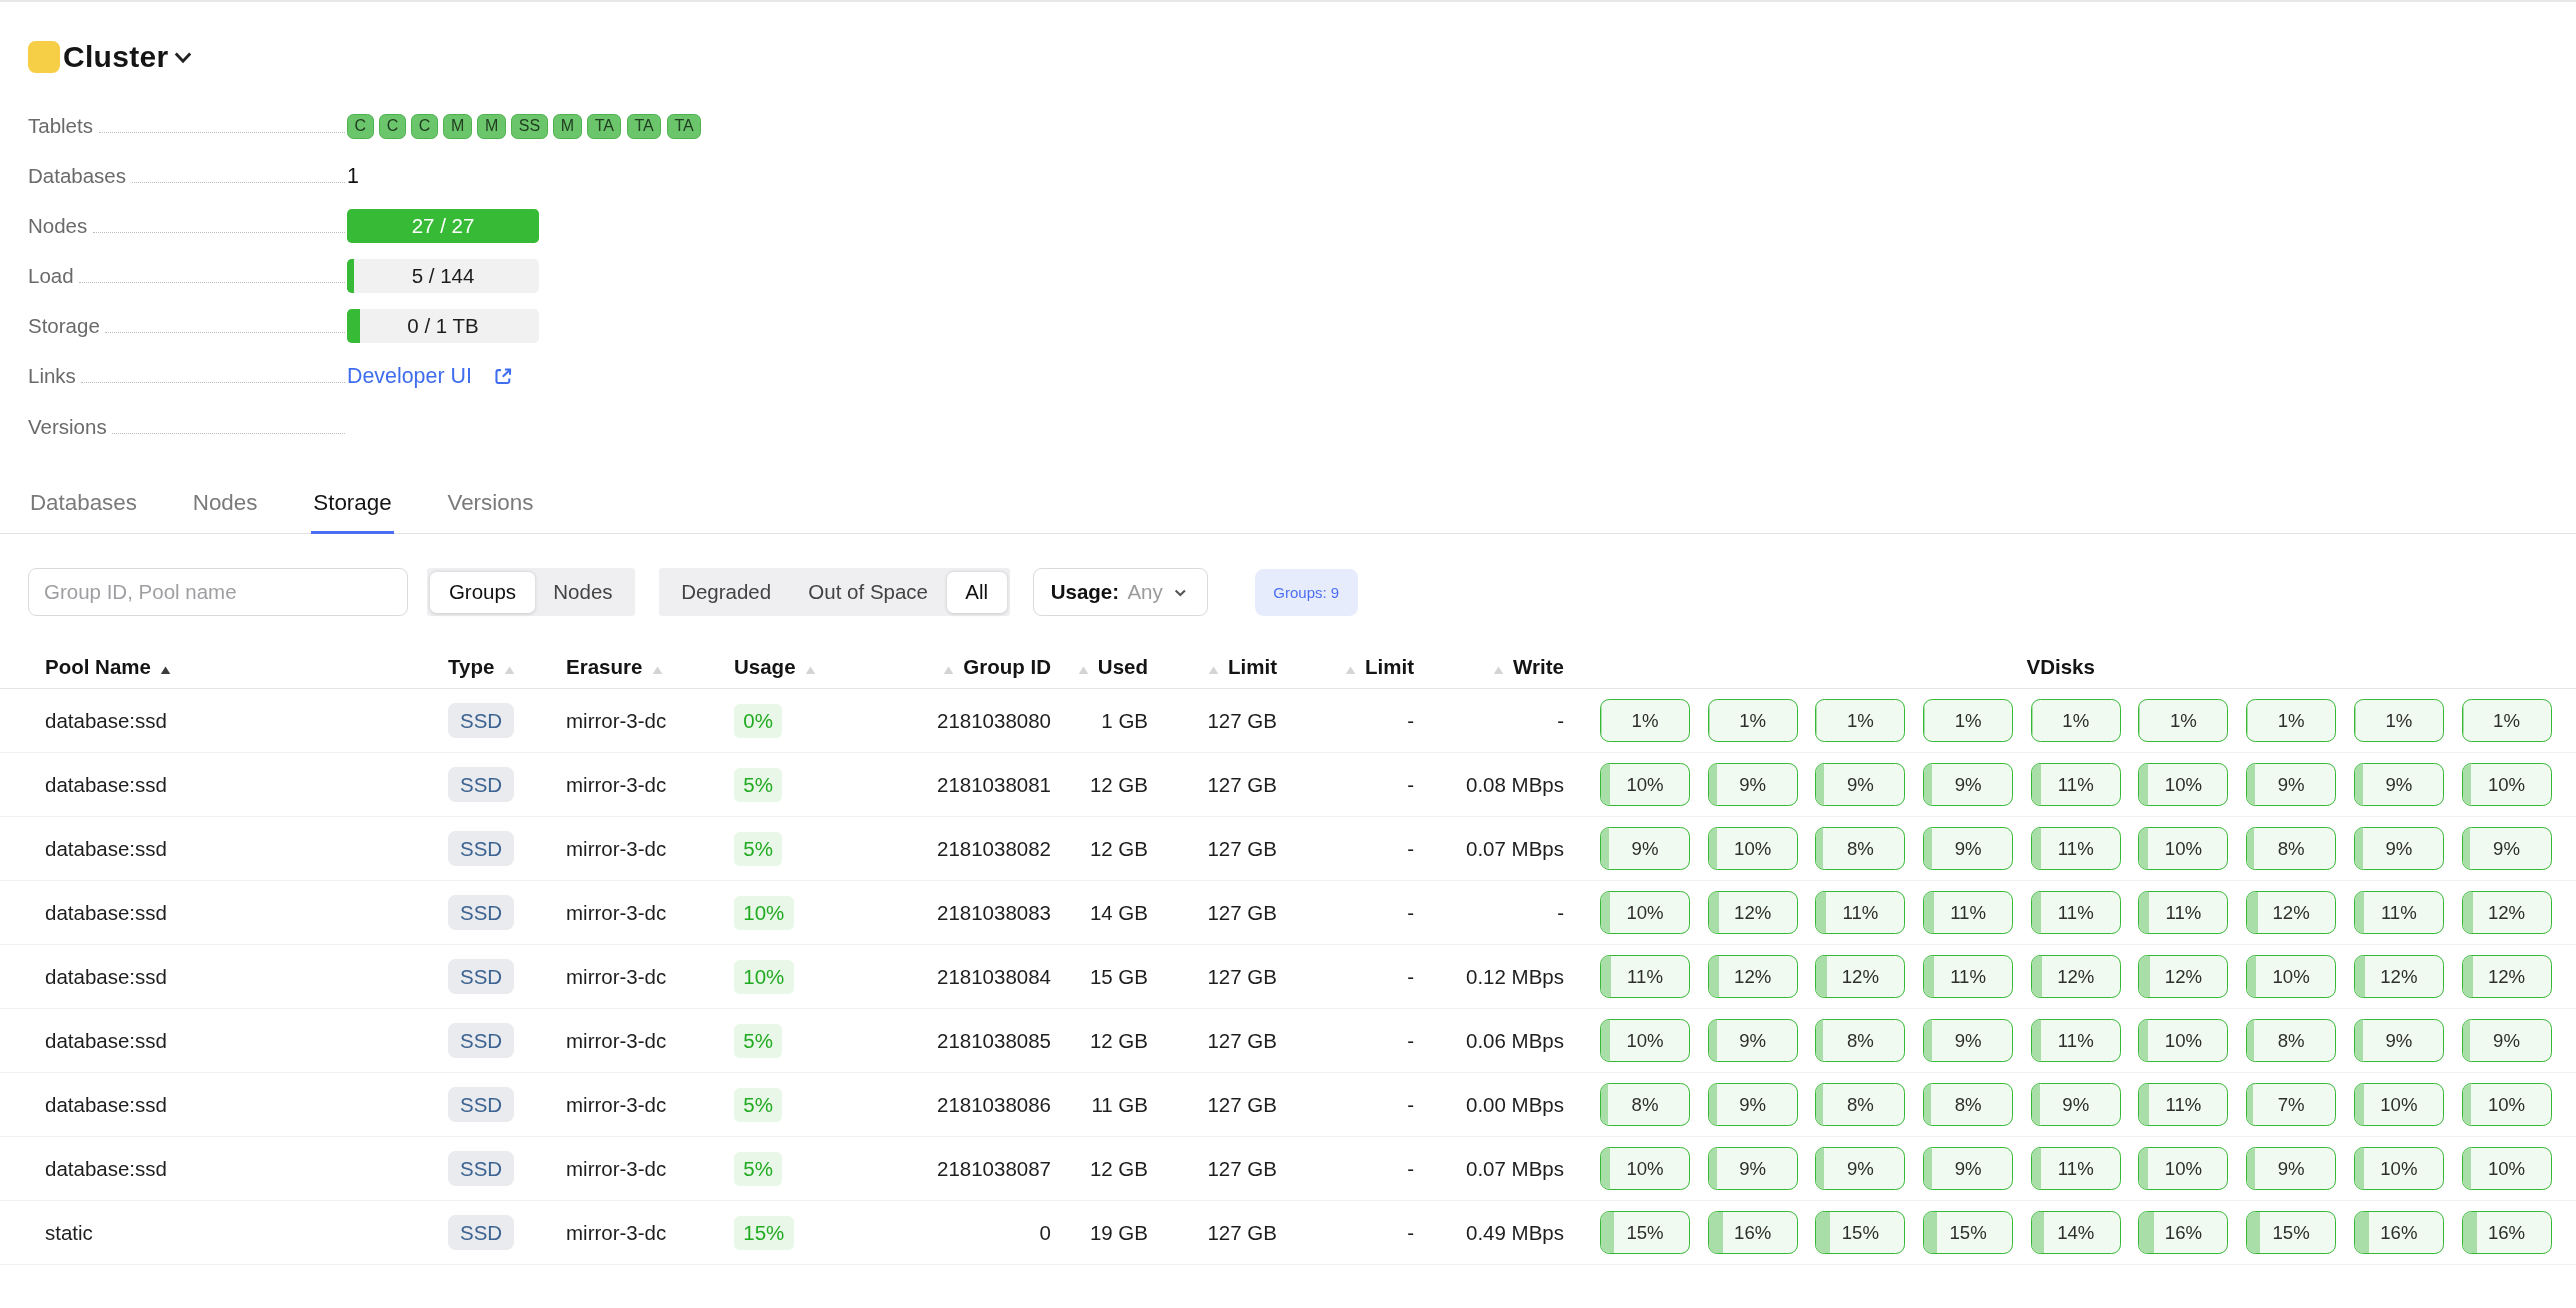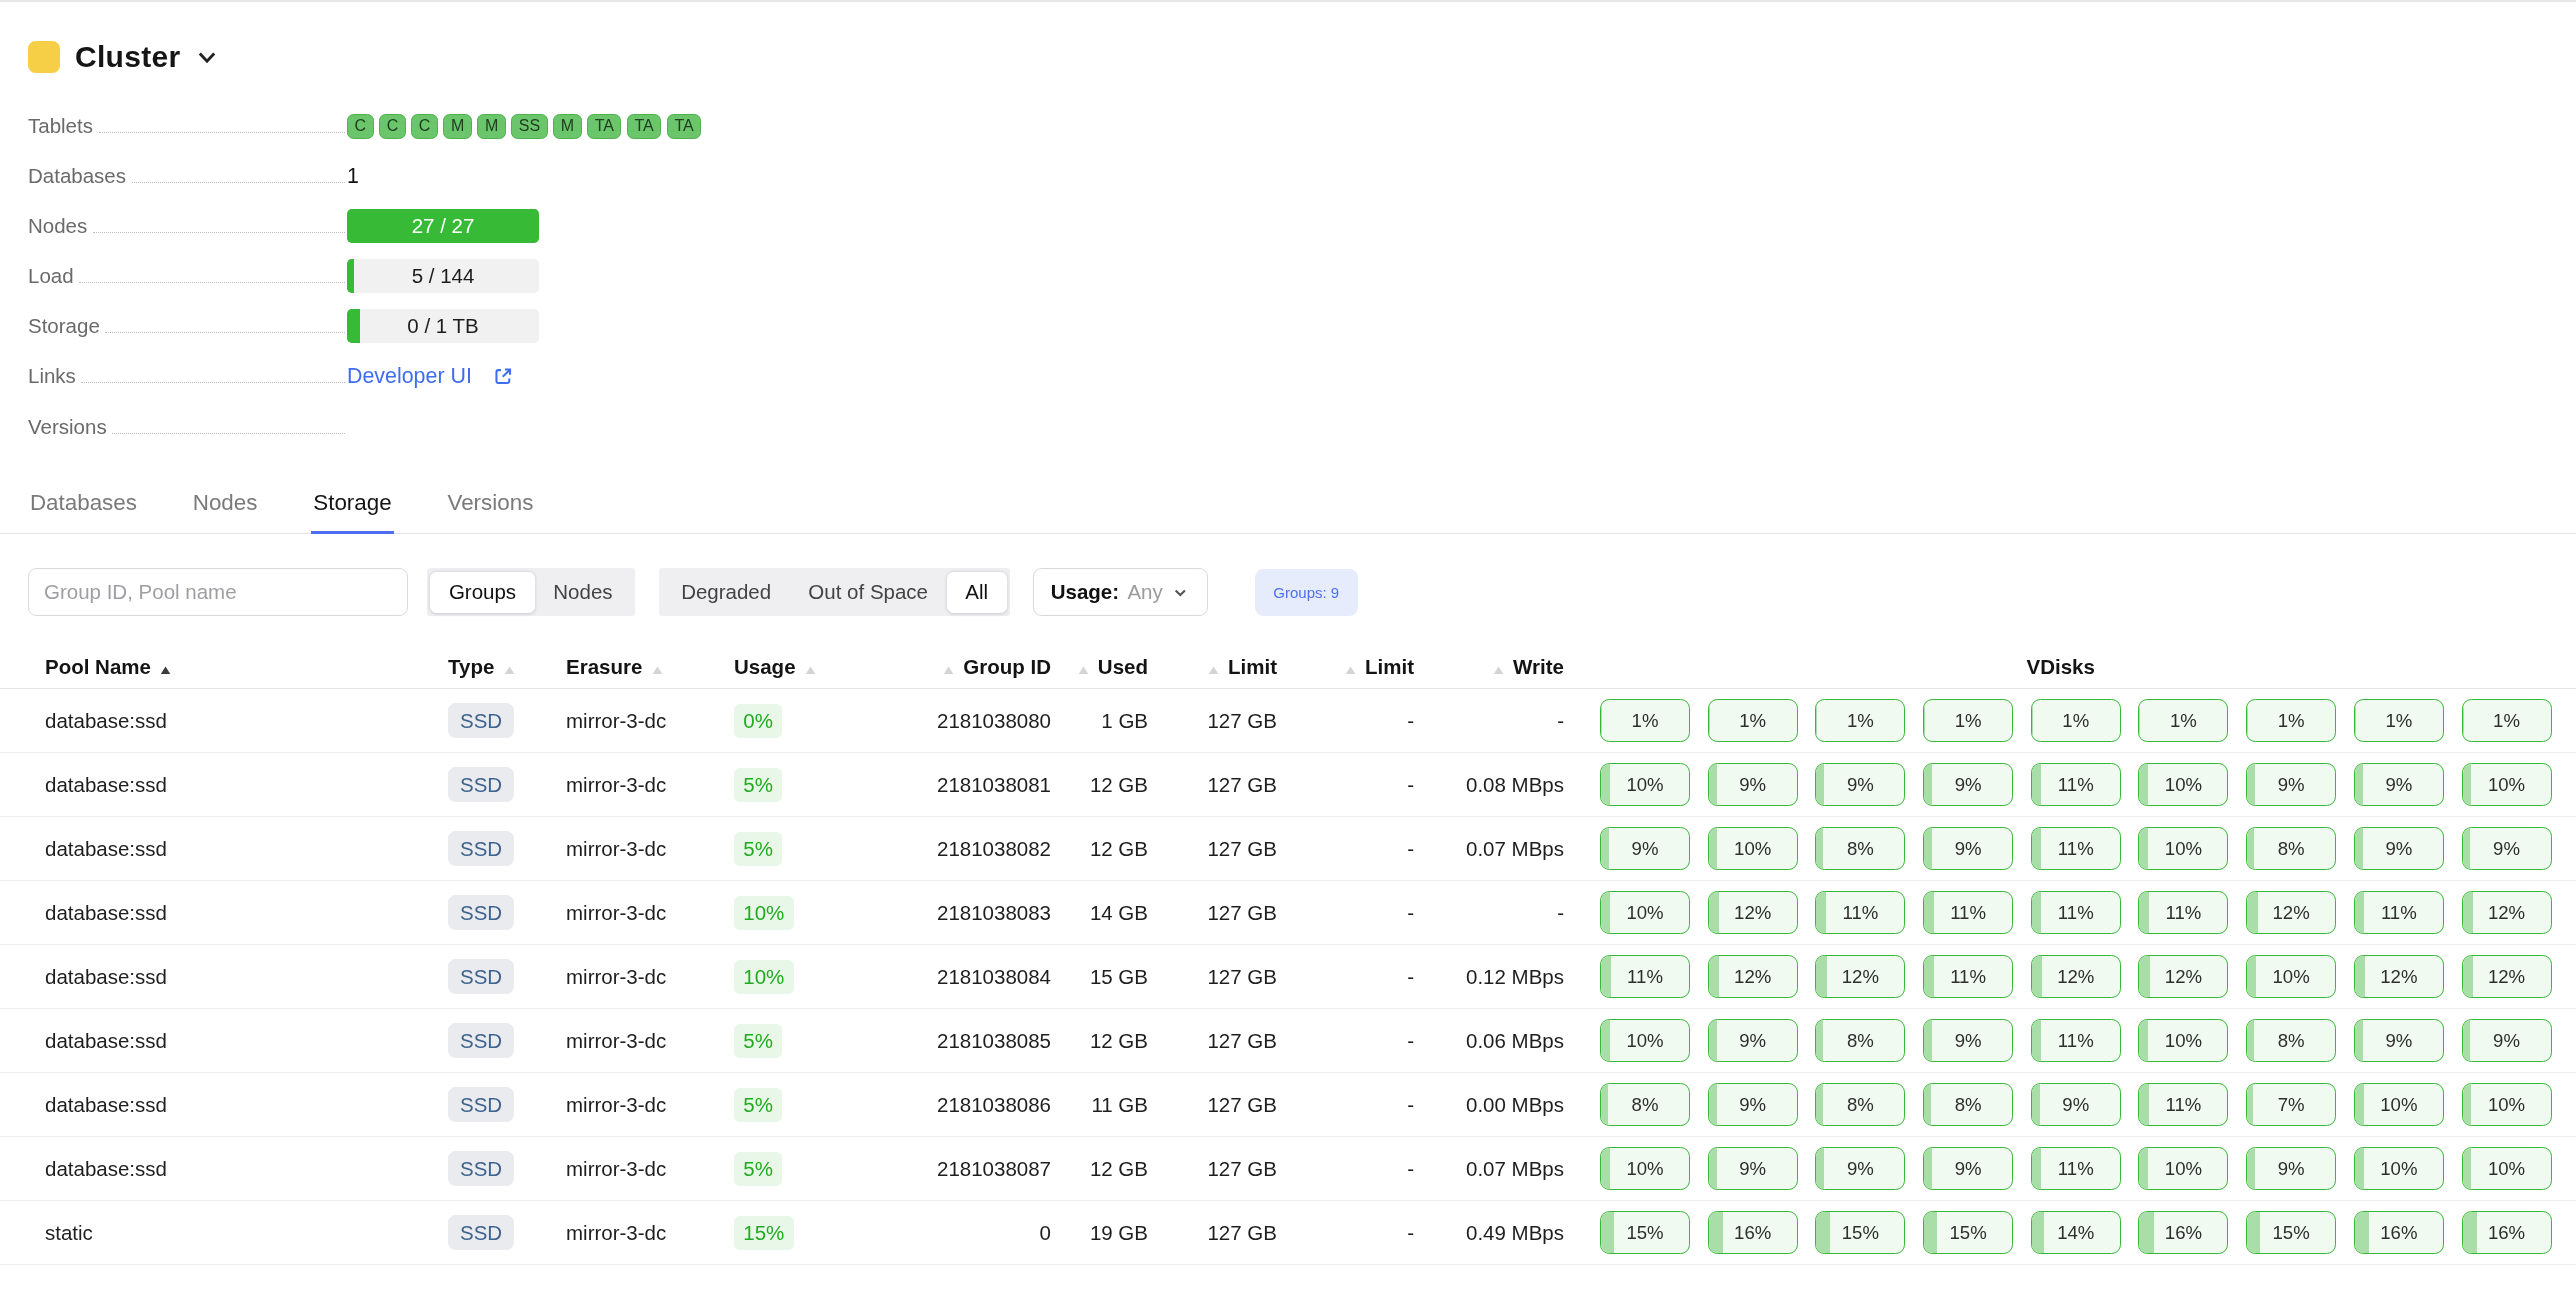--- a/index.html
+++ b/index.html
@@ -20,21 +20,21 @@
     --border-gray:#d9d9da;
   }
   *{box-sizing:border-box;margin:0;padding:0;}
   body{
     width:2576px;height:1309px;overflow:hidden;background:#fff;
     font-family:"Liberation Sans",sans-serif;color:var(--text);
     font-size:20.5px;
   }
   .top-divider{height:1.9px;background:#e7e7e7;width:100%;}
   
-  .cluster-header{display:flex;align-items:center;gap:15px;margin:37px 0 0 28px;height:37px;}
+  .cluster-header{display:flex;align-items:center;gap:3px;margin:37px 0 0 28px;height:37px;}
   .cluster-icon{width:32px;height:32px;border-radius:7.5px;background:var(--yellow);display:inline-block;}
   .page-title{font-size:30px;font-weight:700;color:#151515;letter-spacing:0.3px;}
   .chev{stroke:#222;stroke-width:2.4;fill:none;}
   
   .info{margin:32px 0 0 28px;text-align:right;}
   .info-row{display:flex;align-items:center;min-height:37px;margin-bottom:13px;}
   .info-row.versions{align-items:flex-start;}
   .info-label-wrap{width:319px;display:flex;align-items:baseline;flex:none;}
   .info-label{color:var(--text-gray);font-size:20.5px;white-space:nowrap;}
   .leader{flex:1;border-bottom:1.9px dotted #bdbdbd;margin:0 1.9px 3.7px 5.6px;height:13px;}

